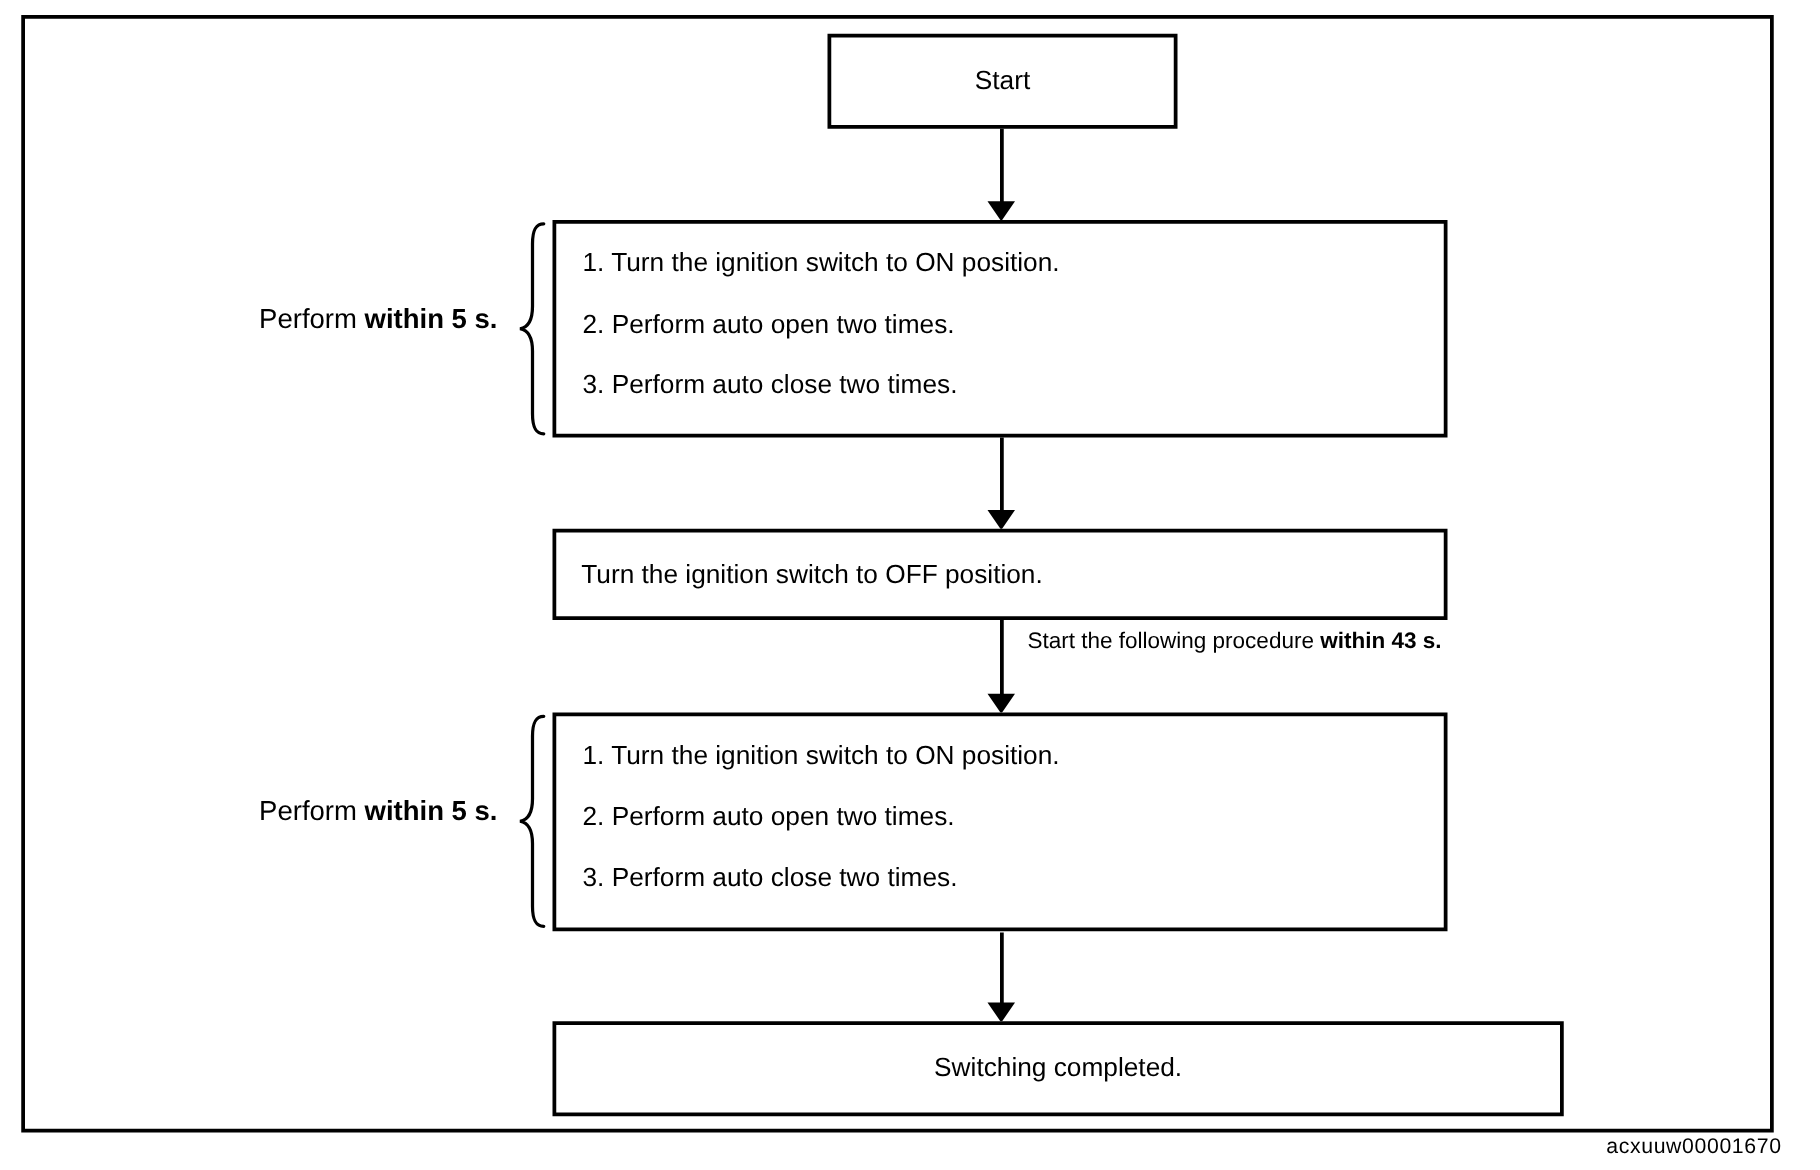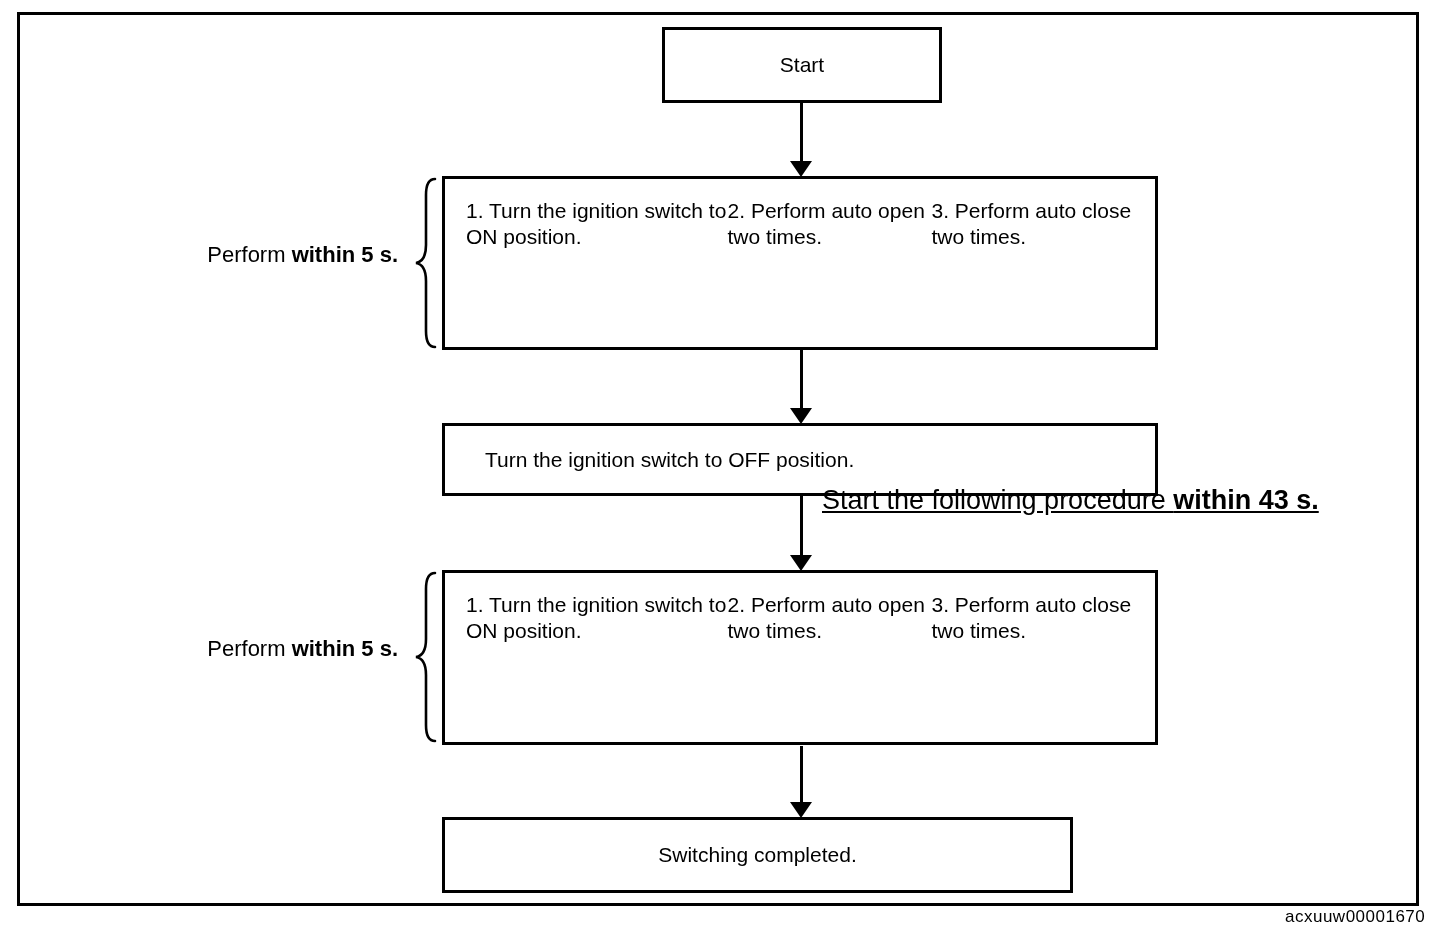--- a/index.html
+++ b/index.html
@@ -30,27 +30,28 @@
     line-height: 26px;
   }
   .box.centered {
     display: flex;
     align-items: center;
     justify-content: center;
   }
   .start-box  { left: 662px; top: 27px;  width: 280px; height: 76px; }
   .proc-box-1 { left: 442px; top: 176px; width: 716px; height: 174px; }
   .off-box    { left: 442px; top: 423px; width: 716px; height: 73px;
-                display: flex; align-items: center; padding-left: 40px; }
+                display: flex; align-items: center; padding-left: 20px; }
   .proc-box-2 { left: 442px; top: 570px; width: 716px; height: 175px; }
-  .done-box   { left: 442px; top: 817px; width: 631px; height: 76px; }
+  .done-box   { left: 442px; top: 817px; width: 809px; height: 76px; }
   .steps {
     position: absolute;
     inset: 0;
     display: flex;
+    flex-direction: column;
     justify-content: space-between;
     padding: 19px 18px 26px 21px;
   }
   .arrow { position: absolute; width: 22px; }
   .arrow .shaft {
     position: absolute;
     left: 9.5px; top: 0;
     width: 3px;
     height: calc(100% - 13px);
     background: var(--ink);
@@ -79,25 +80,24 @@
   .side-label-1 { top: 241px; }
   .side-label-2 { top: 635px; }
   .side-label b, .arrow-note b { font-weight: bold; margin-top: 41px; }
   .brace { position: absolute; width: 26px; height: 172px; }
   .brace-1 { left: 413px; top: 177px; }
   .brace-2 { left: 413px; top: 571px; }
   .brace svg { display: block; width: 100%; height: 100%; }
   .arrow-note {
     position: absolute;
     left: 822px;
-    top: 487px;
-    font-size: 27px;
+    top: 499px;
+    font-size: 18px;
     line-height: 26px;
     white-space: nowrap;
-    text-decoration: underline;
   }
   .figure-code {
     position: absolute;
     top: 907px;
     left: 1285px;
     width: 140px;
     text-align: left;
     font-size: 17px;
     letter-spacing: 0.5px;
     white-space: nowrap;

